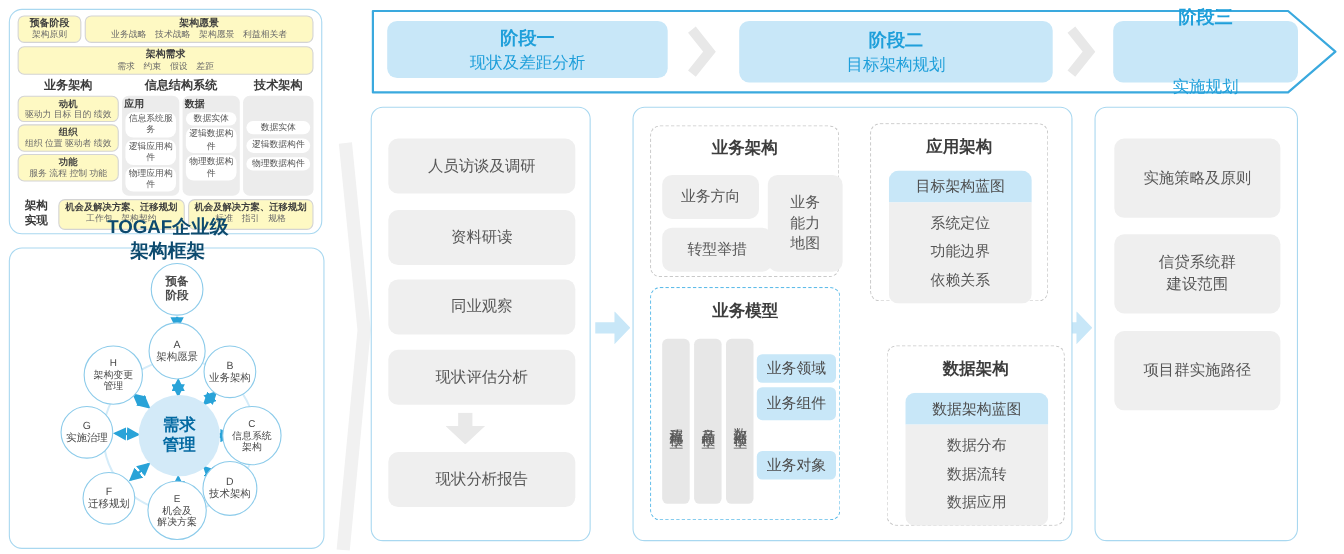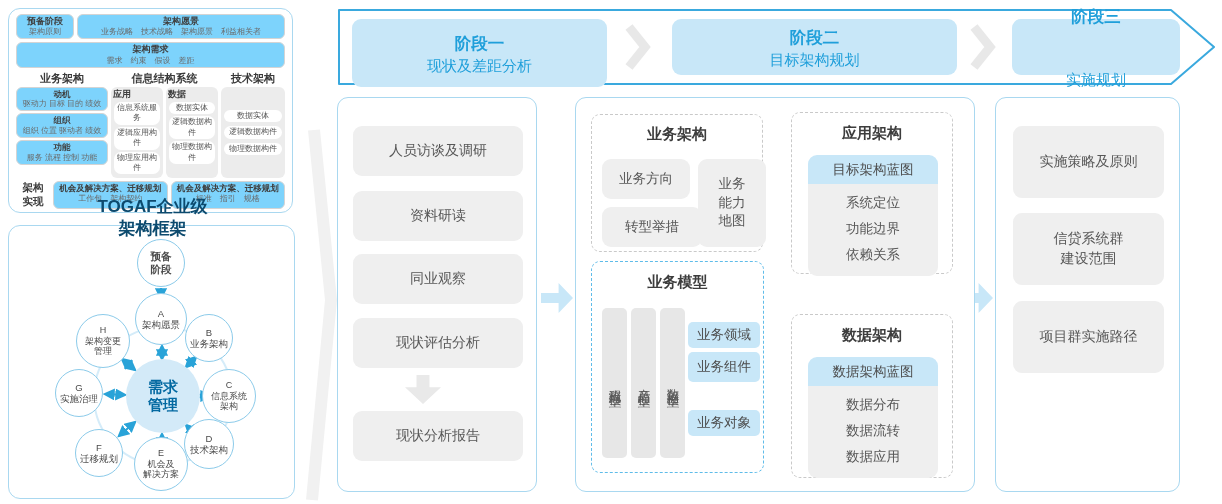--- a/index.html
+++ b/index.html
@@ -18,21 +18,21 @@
      clip-path:polygon(32% 0,68% 0,68% 42%,100% 42%,50% 100%,0 42%,32% 42%);}
   
   .phasebox{position:absolute;background:#c8e7f8;border-radius:9px;display:flex;flex-direction:column;
             align-items:center;justify-content:center;color:#1f9fda;}
   .phasebox .nm{font-weight:bold;font-size:16.5px;line-height:1.5;}
   .phasebox .ds{font-size:15px;line-height:1.3;}
   
   .togaf-top{position:absolute;left:8px;top:8px;width:285px;height:205px;border:1.5px solid #a9d8f0;border-radius:12px;
              background:#fff;padding:5px 7px 4px;box-sizing:border-box;display:flex;flex-direction:column;gap:3px;}
   .tp-header{font-weight:bold;font-size:12.5px;color:#3d3d3d;text-align:center;}
-  .box-w{border:1px solid #d4d4d4;border-radius:6px;background:#7dd3fc;text-align:center;padding:1px 2px;}
+  .box-w{border:1px solid #d4d4d4;border-radius:6px;background:#fef9c3;text-align:center;padding:1px 2px;}
   .t-title{font-weight:bold;font-size:9px;color:#3f3f3f;line-height:1.25;}
   .t-sub{font-size:8px;color:#6a6a6a;line-height:1.25;}
   .col-h{font-weight:bold;font-size:11px;color:#3a3a3a;text-align:center;line-height:1.3;}
   .gcol{background:#ececec;border-radius:6px;padding:2px;flex:1;}
   .pill{background:#fff;border-radius:7px;font-size:8px;color:#555;margin:2px 1px;padding:1px 0;text-align:center;line-height:1.3;}
   
   .cycle{position:absolute;left:8px;top:225px;width:285px;height:272px;border:1.5px solid #a9d8f0;border-radius:12px;background:#fff;}
   .cnode{position:absolute;border:1.5px solid #8ccbea;border-radius:50%;background:#fff;display:flex;align-items:center;
          justify-content:center;text-align:center;font-size:9.5px;line-height:1.2;color:#4a4a4a;box-sizing:border-box;}
   .togaf-title{position:absolute;left:55px;top:196px;width:195px;text-align:center;font-weight:bold;font-size:17px;
@@ -172,21 +172,21 @@
 实施治理</div>
     <div class="cnode pre" style="left:67px;top:88px;width:54px;height:54px;font-size:9px;">H
 架构变更
 管理</div>
   </div>
 
   <div style="position:absolute;left:337px;top:8px;width:881px;height:78px;">
     <svg width="881" height="78" style="position:absolute;left:0;top:0;">
       <polygon points="2,2 834,2 877,39 834,76 2,76" fill="#ffffff" stroke="#3aa9de" stroke-width="2" stroke-linejoin="round"></polygon>
     </svg>
-    <div class="phasebox" style="left:15px;top:11px;width:255px;height:68px;">
+    <div class="phasebox" style="left:15px;top:11px;width:255px;height:52px;">
       <div class="nm">阶段一</div>
       <div class="ds">现状及差距分析</div>
     </div>
     <svg width="26" height="48" style="position:absolute;left:288px;top:15px;">
       <path d="M4,4 L20,24 L4,44" fill="none" stroke="#e8e8e8" stroke-width="9"></path>
     </svg>
     <div class="phasebox" style="left:335px;top:11px;width:285px;height:56px;">
       <div class="nm">阶段二</div>
       <div class="ds">目标架构规划</div>
     </div>
@@ -236,21 +236,21 @@
     <div class="dash-gray" style="left:215px;top:14px;width:162px;height:162px;">
       <div class="dash-title" style="top:11px;">应用架构</div>
       <div class="bpcard" style="left:16px;top:42px;width:130px;">
         <div class="hd">目标架构蓝图</div>
         <div class="bd pre">系统定位
 功能边界
 依赖关系</div>
       </div>
     </div>
 
-    <div class="dash-gray" style="left:215px;top:216px;width:162px;height:164px;">
+    <div class="dash-gray" style="left:230px;top:216px;width:162px;height:164px;">
       <div class="dash-title" style="top:11px;">数据架构</div>
       <div class="bpcard" style="left:16px;top:42px;width:130px;">
         <div class="hd">数据架构蓝图</div>
         <div class="bd pre">数据分布
 数据流转
 数据应用</div>
       </div>
     </div>
   </div>
 

